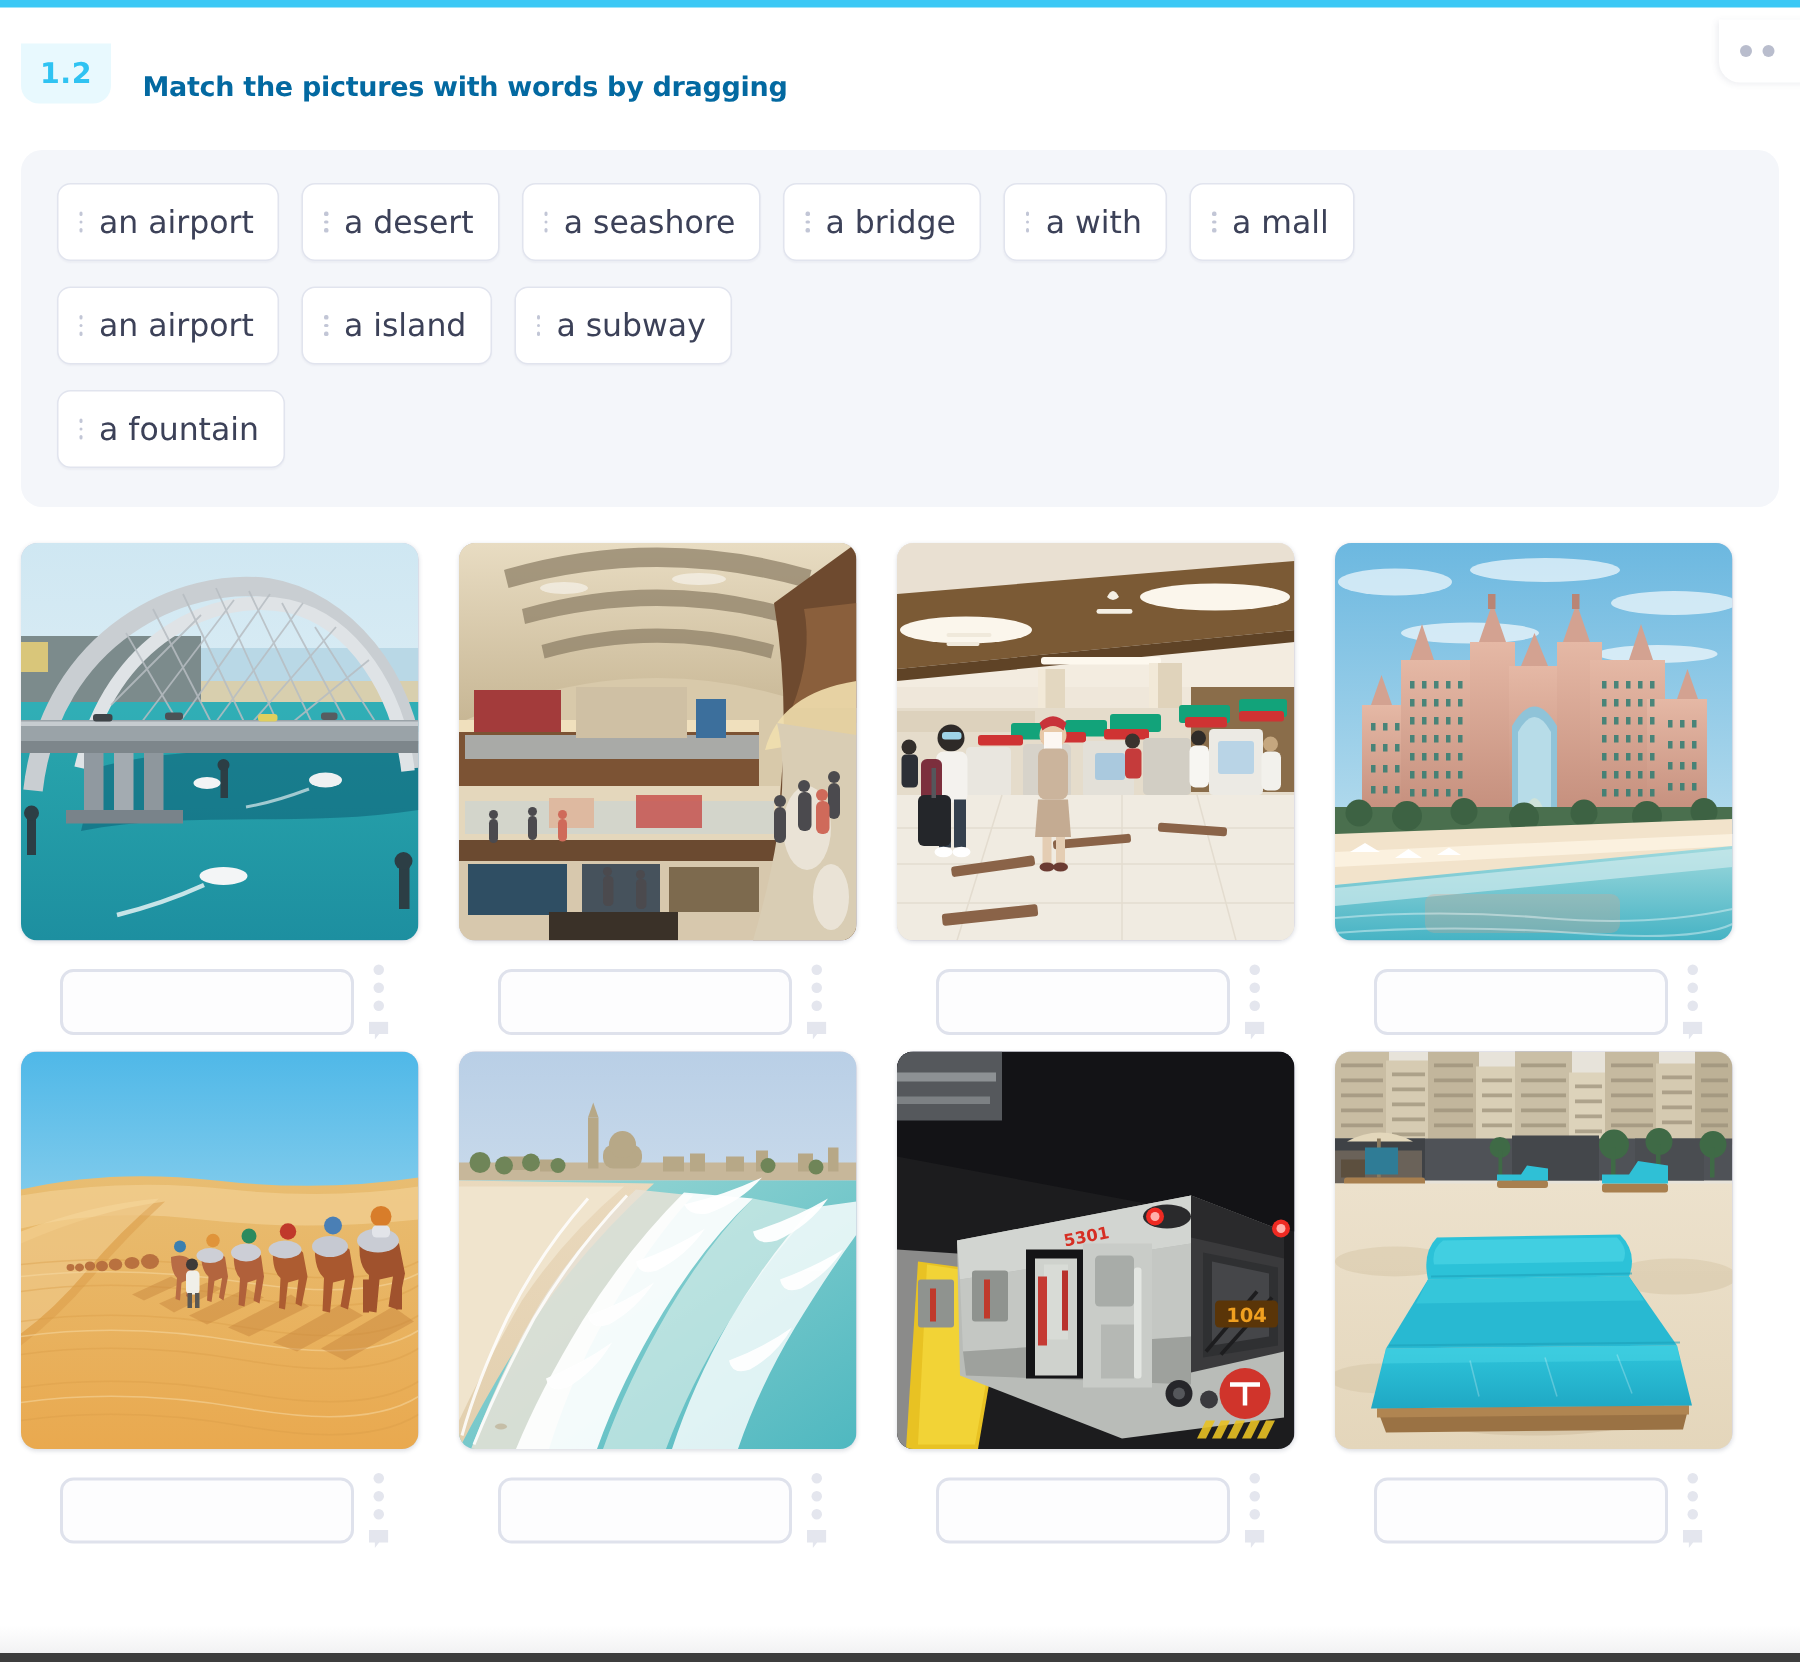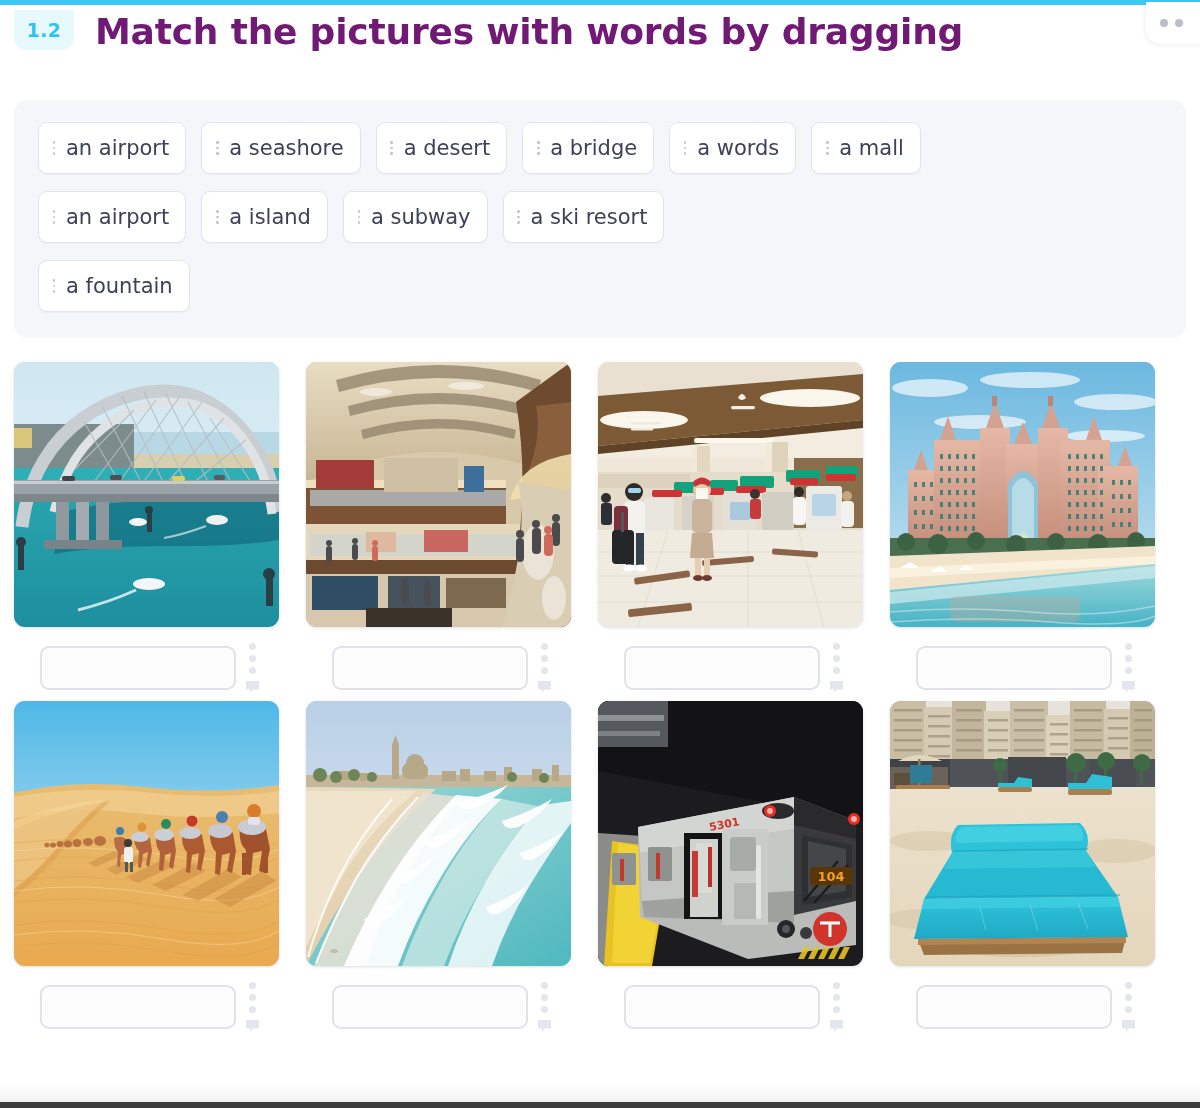--- a/index.html
+++ b/index.html
@@ -12,35 +12,35 @@
   .page { position: relative; width: 1200px; height: 1108px; background: #fff; }
 
   
   .top-rule {
     position: absolute; left: 0; top: 0; width: 1200px; height: 5px;
     background: #3bc8f5;
   }
 
   
   .header {
-    position: absolute; left: 0; top: 2px; width: 1200px; height: 56px;
-    display: flex; align-items: center;
+    position: absolute; left: 0; top: 13px; width: 1200px; height: 56px;
+    display: flex; align-items: flex-end;
   }
   .badge {
     margin-left: 14px; margin-top: 0;
     width: 60px; height: 40px;
     background: #e8f9fe;
     border-radius: 0 0 12px 12px;
     display: flex; align-items: center; justify-content: center;
     color: #2fc3f2; font-weight: bold; font-size: 19px;
     letter-spacing: .3px;
   }
   .title {
     margin-left: 21px; margin-top: 3px;
-    font-size: 36px; font-weight: bold; color: #701a75;
+    font-size: 18px; font-weight: bold; color: #0369a1;
     letter-spacing: -0.2px; white-space: nowrap;
   }
   .menu-btn {
     position: absolute; right: -8px; top: 0;
     width: 62px; height: 42px;
     background: #ffffff;
     border-radius: 0 0 0 14px;
     box-shadow: -1px 1px 4px rgba(80,90,120,.10);
     display: flex; align-items: center; justify-content: center; gap: 7px;
     padding-right: 12px;
@@ -156,45 +156,45 @@
               <b></b>
             </span>
           <span class="chip-label">an airport</span>
         </div>
         <div class="chip">
           <span class="grip">
               <b></b>
               <b></b>
               <b></b>
             </span>
-          <span class="chip-label">a seashore</span>
+          <span class="chip-label">a desert</span>
         </div>
         <div class="chip">
           <span class="grip">
               <b></b>
               <b></b>
               <b></b>
             </span>
-          <span class="chip-label">a desert</span>
+          <span class="chip-label">a seashore</span>
         </div>
         <div class="chip">
           <span class="grip">
               <b></b>
               <b></b>
               <b></b>
             </span>
           <span class="chip-label">a bridge</span>
         </div>
         <div class="chip">
           <span class="grip">
               <b></b>
               <b></b>
               <b></b>
             </span>
-          <span class="chip-label">a words</span>
+          <span class="chip-label">a with</span>
         </div>
         <div class="chip">
           <span class="grip">
               <b></b>
               <b></b>
               <b></b>
             </span>
           <span class="chip-label">a mall</span>
         </div>
       </div>
@@ -216,28 +216,20 @@
             </span>
           <span class="chip-label">a island</span>
         </div>
         <div class="chip">
           <span class="grip">
               <b></b>
               <b></b>
               <b></b>
             </span>
           <span class="chip-label">a subway</span>
-        </div>
-        <div class="chip">
-          <span class="grip">
-              <b></b>
-              <b></b>
-              <b></b>
-            </span>
-          <span class="chip-label">a ski resort</span>
         </div>
       </div>
 
       <div class="chip-row">
         <div class="chip">
           <span class="grip">
               <b></b>
               <b></b>
               <b></b>
             </span>

